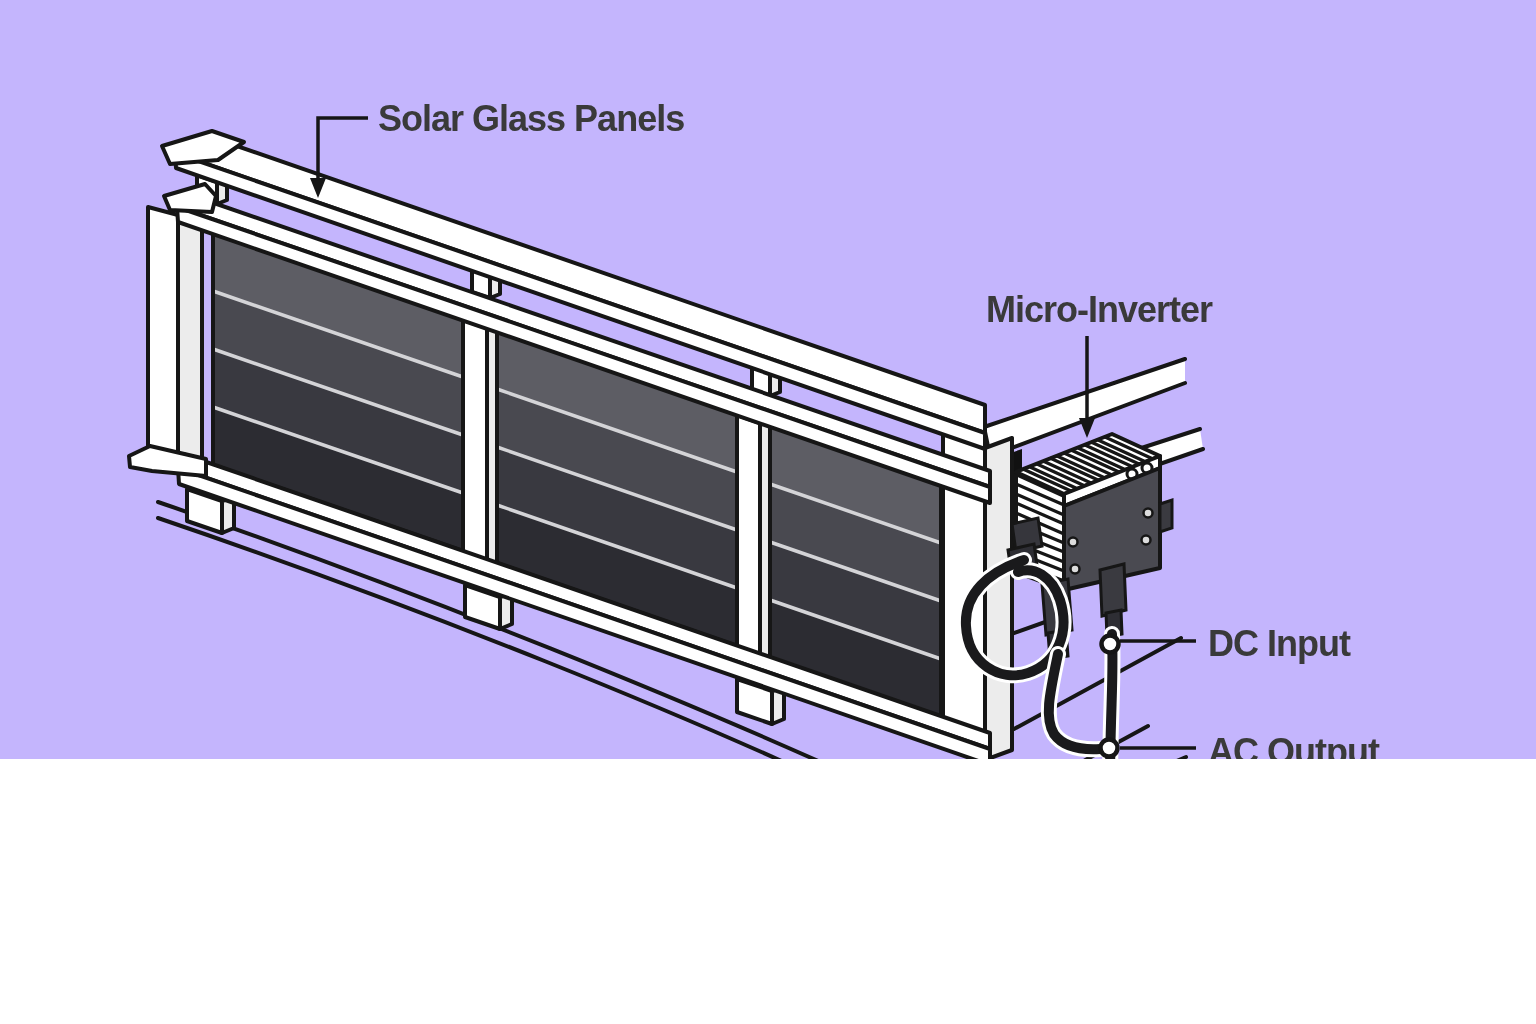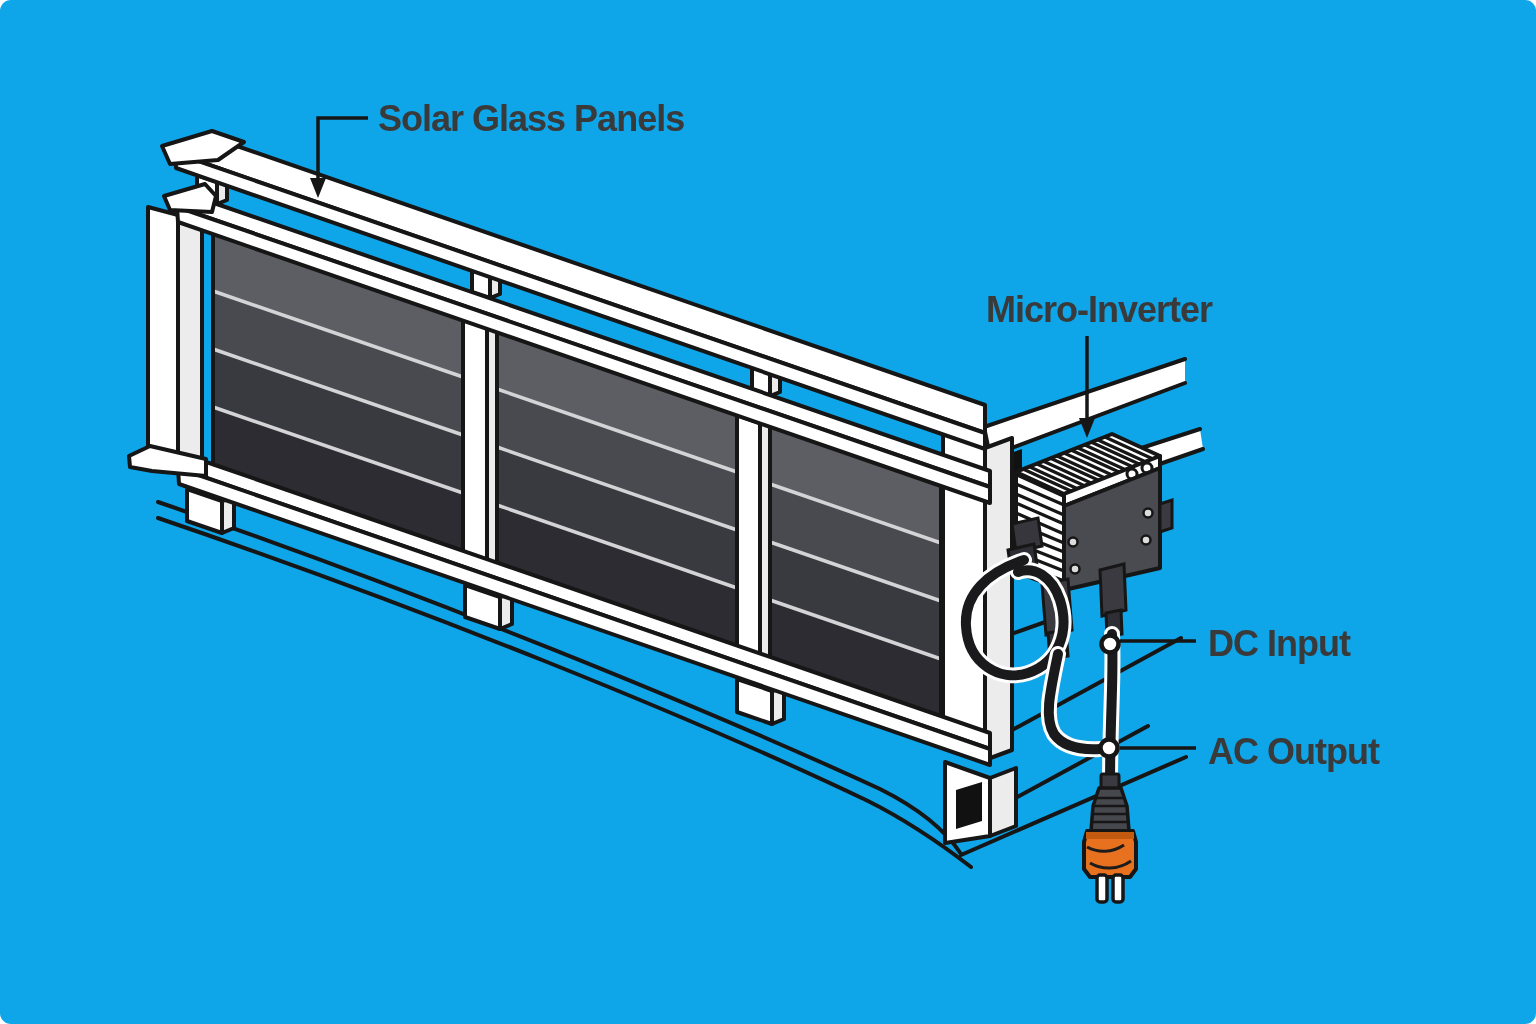--- a/index.html
+++ b/index.html
@@ -1,18 +1,18 @@
 <!DOCTYPE html>
 <html><head>
 <meta charset="utf-8">
 <style>
   html,body{margin:0;padding:0;background:#ffffff;}
   .canvas{
-    position:relative;width:1536px;height:1024px;background:#0ea5e9;
-    font-family:"Liberation Sans", sans-serif;overflow:hidden;border-radius:11px;
+    position:relative;width:1536px;height:759px;background:#c4b5fd;
+    font-family:"Liberation Sans", sans-serif;overflow:hidden;
   }
   svg{position:absolute;left:0;top:0;}
   .label{
     font-family:"Liberation Sans", sans-serif;
     font-weight:bold;font-size:36px;letter-spacing:-1px;fill:#3a3a3a;
   }
   .white-face{fill:#ffffff;stroke:#161616;stroke-width:4;stroke-linejoin:round;}
   .side-face{fill:#ececec;stroke:#161616;stroke-width:4;stroke-linejoin:round;}
   .leader{stroke:#161616;stroke-width:3.5;fill:none;}
   .floorline{stroke:#161616;stroke-width:4;fill:none;stroke-linecap:round;}

